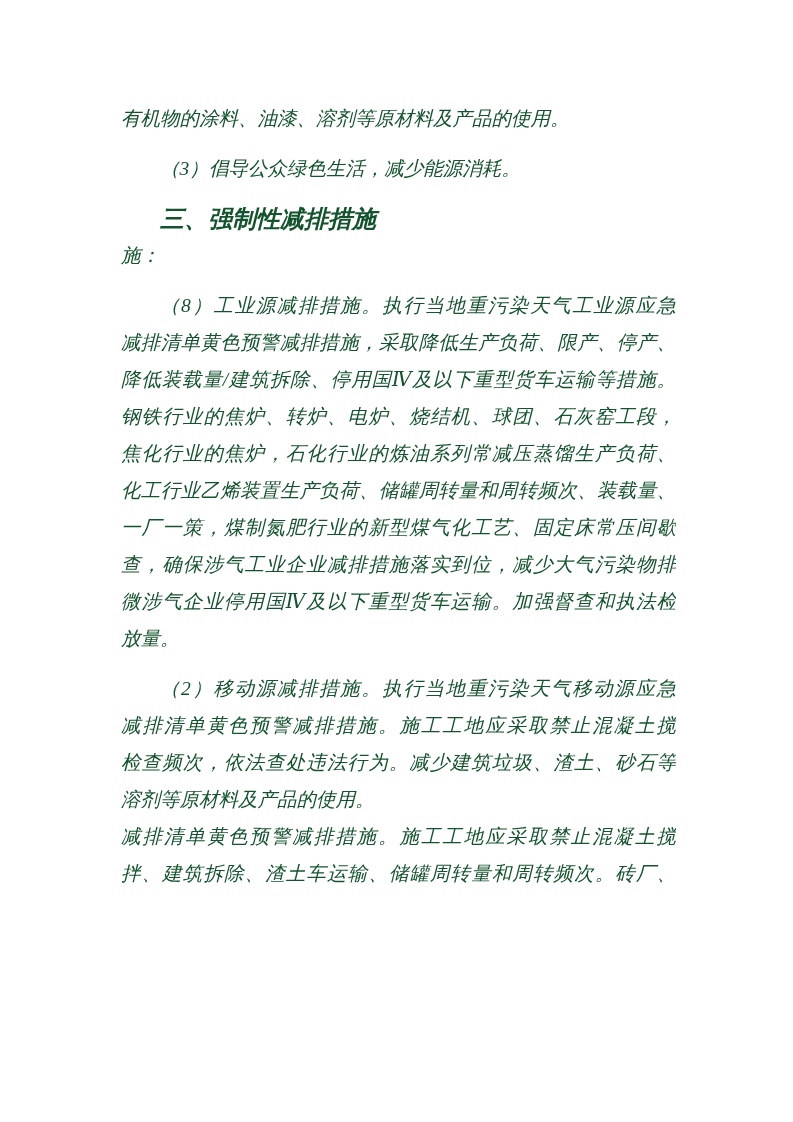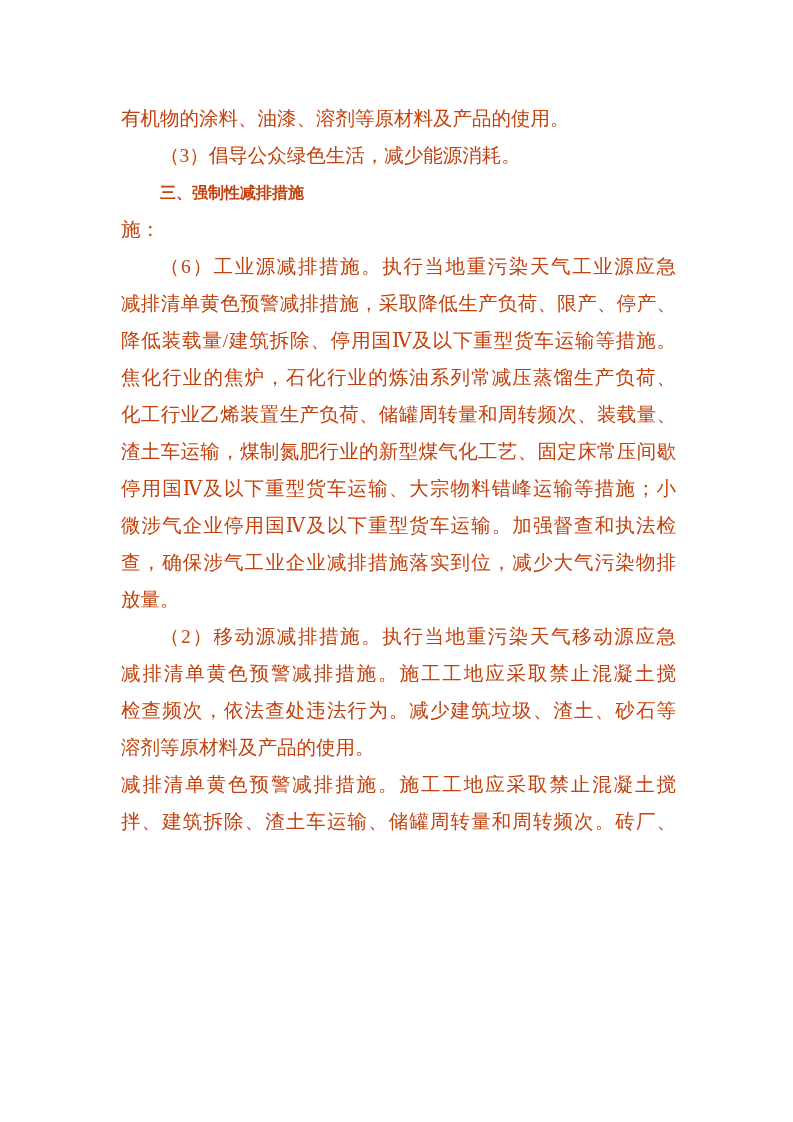--- a/index.html
+++ b/index.html
@@ -19,41 +19,43 @@
     left: 121px;
     top: 100px;
     width: 555px;
     color: #000000;
   }
   .line {
     height: 37px;
     line-height: 37px;
     font-size: 19.5px;
     font-family: "Liberation Serif", "DejaVu Serif", serif;
-    color: #c2410c;
+    color: #14532d;
     overflow: hidden;
+    font-style: italic;
   }
   
   .j {
     text-align: justify;
     text-align-last: justify;
   }
   
   .n {
     text-align: left;
     text-align-last: left;
   }
   
   .ind {
     text-indent: 39px;
+    margin-top: 13px;
   }
   .heading {
     font-family: "Liberation Sans", "DejaVu Sans", sans-serif;
     font-weight: bold;
-    font-size: 16px;
+    font-size: 24px;
   }
 </style>
 </head>
 <body>
 
 <div class="page">
   <div class="content">
 
     <div>
       <div class="line n">有机物的涂料、油漆、溶剂等原材料及产品的使用。</div>
@@ -65,29 +67,29 @@
 
     <div>
       <div class="line heading n ind">三、强制性减排措施</div>
     </div>
 
     <div>
       <div class="line n">施：</div>
     </div>
 
     <div>
-      <div class="line j ind">（6）工业源减排措施。执行当地重污染天气工业源应急</div>
+      <div class="line j ind">（8）工业源减排措施。执行当地重污染天气工业源应急</div>
       <div class="line j">减排清单黄色预警减排措施，采取降低生产负荷、限产、停产、</div>
       <div class="line j">降低装载量/建筑拆除、停用国Ⅳ及以下重型货车运输等措施。</div>
+      <div class="line j">钢铁行业的焦炉、转炉、电炉、烧结机、球团、石灰窑工段，</div>
       <div class="line j">焦化行业的焦炉，石化行业的炼油系列常减压蒸馏生产负荷、</div>
       <div class="line j">化工行业乙烯装置生产负荷、储罐周转量和周转频次、装载量、</div>
-      <div class="line j">渣土车运输，煤制氮肥行业的新型煤气化工艺、固定床常压间歇</div>
-      <div class="line j">停用国Ⅳ及以下重型货车运输、大宗物料错峰运输等措施；小</div>
+      <div class="line j">一厂一策，煤制氮肥行业的新型煤气化工艺、固定床常压间歇</div>
+      <div class="line j">查，确保涉气工业企业减排措施落实到位，减少大气污染物排</div>
       <div class="line j">微涉气企业停用国Ⅳ及以下重型货车运输。加强督查和执法检</div>
-      <div class="line j">查，确保涉气工业企业减排措施落实到位，减少大气污染物排</div>
       <div class="line n">放量。</div>
     </div>
 
     <div>
       <div class="line j ind">（2）移动源减排措施。执行当地重污染天气移动源应急</div>
       <div class="line j">减排清单黄色预警减排措施。施工工地应采取禁止混凝土搅</div>
       <div class="line j">检查频次，依法查处违法行为。减少建筑垃圾、渣土、砂石等</div>
       <div class="line n">溶剂等原材料及产品的使用。</div>
     </div>
 

